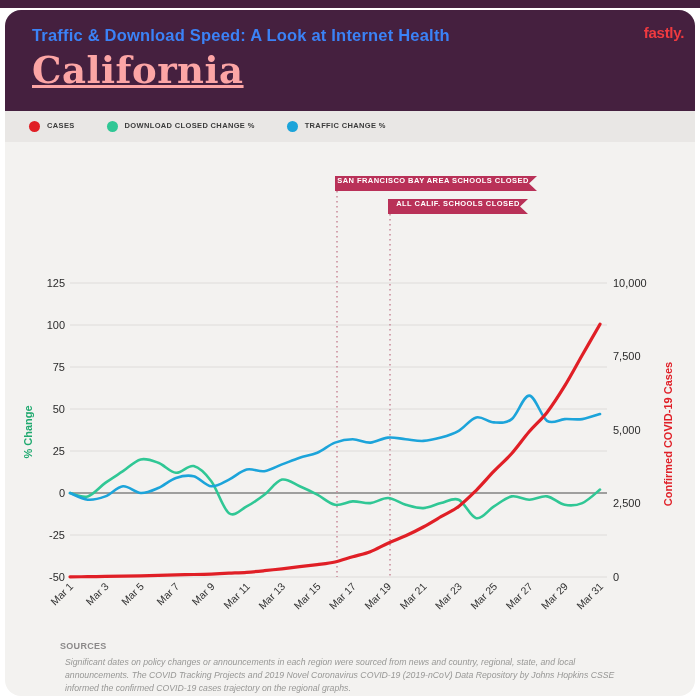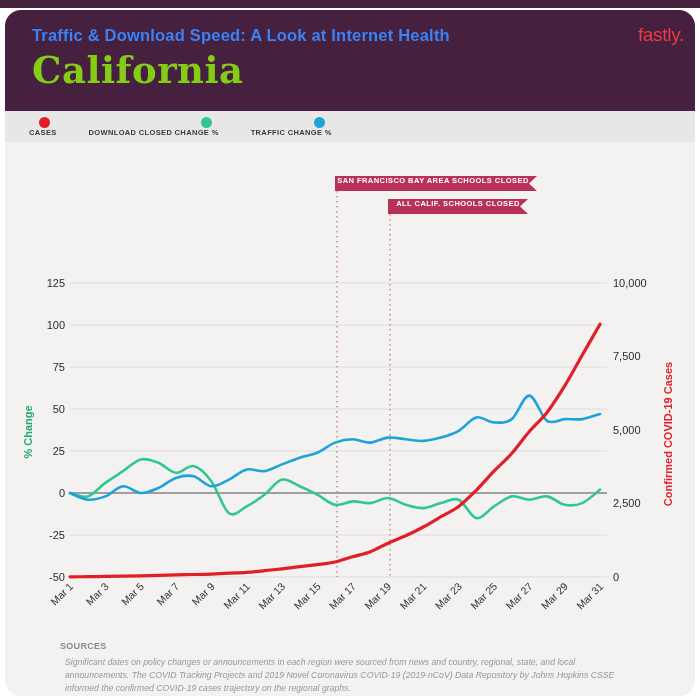--- a/index.html
+++ b/index.html
@@ -5,27 +5,27 @@
   html,body{margin:0;padding:0;background:#ffffff;width:700px;height:700px;overflow:hidden;
             font-family:"Liberation Sans", sans-serif;}
   .top-strip{position:absolute;left:0;top:0;width:700px;height:8px;background:#45203f;}
   .card{position:absolute;left:5px;top:10px;width:690px;height:686px;background:#f3f2f0;
         border-radius:16px;overflow:hidden;}
   
   .hdr{position:absolute;left:0;top:0;width:100%;height:101px;background:#45203f;}
   .hdr .subtitle{position:absolute;left:27px;top:16px;font-size:16.5px;font-weight:bold;
                  color:#3b82f6;letter-spacing:.2px;}
   .hdr .title{position:absolute;left:27px;top:38px;margin:0;font-family:"DejaVu Serif", serif;
-              font-size:37px;font-weight:bold;color:#84cc16;letter-spacing:.5px;}
-  .hdr .logo{position:absolute;right:11px;top:14px;font-size:19px;font-weight:normal;
+              font-size:37px;font-weight:bold;color:#fca5a5;letter-spacing:.5px;text-decoration:underline;}
+  .hdr .logo{position:absolute;right:11px;top:14px;font-size:15px;font-weight:bold;
              color:#ef3a40;letter-spacing:-.3px;text-align:right;}
   
   .legend{position:absolute;left:0;top:101px;width:100%;height:31px;background:#e9e7e5;
           display:flex;align-items:center;padding-left:24px;box-sizing:border-box;}
-  .legend-item{display:flex;align-items:flex-end;margin-right:32px;flex-direction:column;}
+  .legend-item{display:flex;align-items:flex-start;margin-right:32px;}
   .legend-dot{width:11px;height:11px;border-radius:50%;margin-right:7px;flex:0 0 auto;}
   .legend-label{font-size:7.5px;font-weight:bold;color:#3b3b3b;letter-spacing:.35px;white-space:nowrap;}
   
   #chart{position:absolute;left:0;top:132px;}
   svg text{font-family:"Liberation Sans", sans-serif;}
   .tick{font-size:11px;fill:#2b2b2b;}
   .xtick{font-size:10.5px;fill:#333333;}
   .ytitle{font-size:11px;font-weight:bold;}
   
   .flag{position:absolute;height:15px;background:#b93158;color:#ffffff;display:flex;

